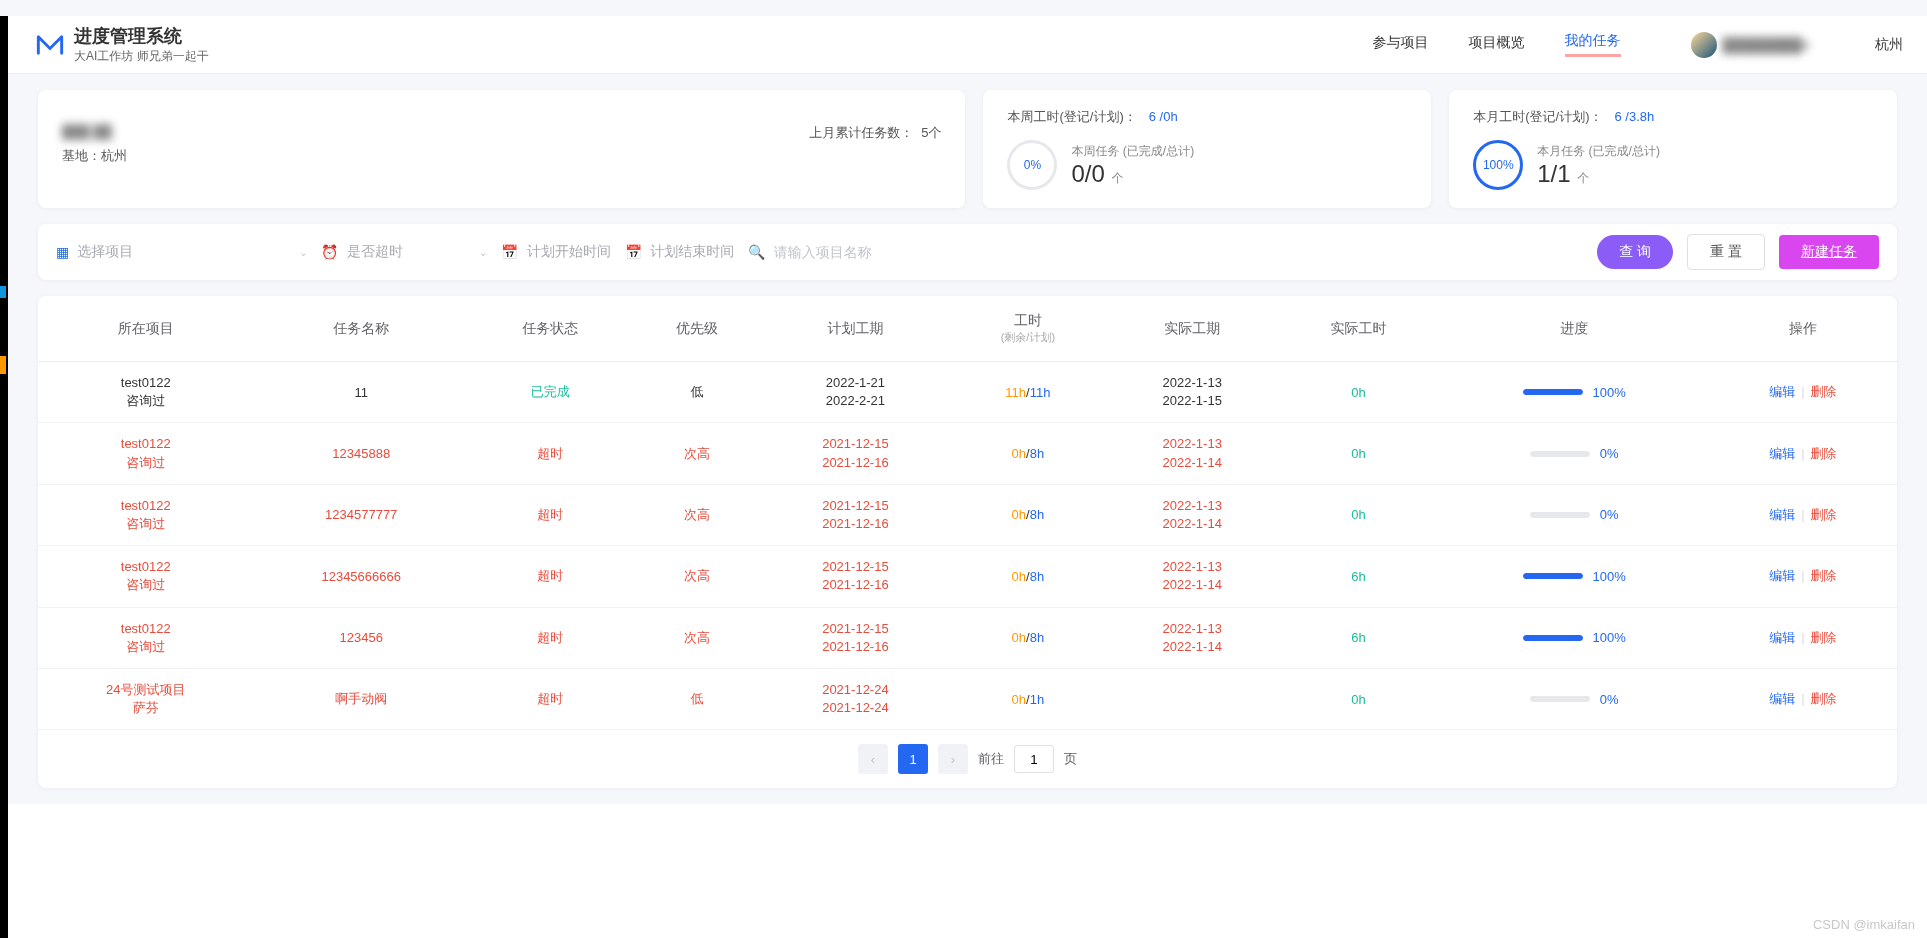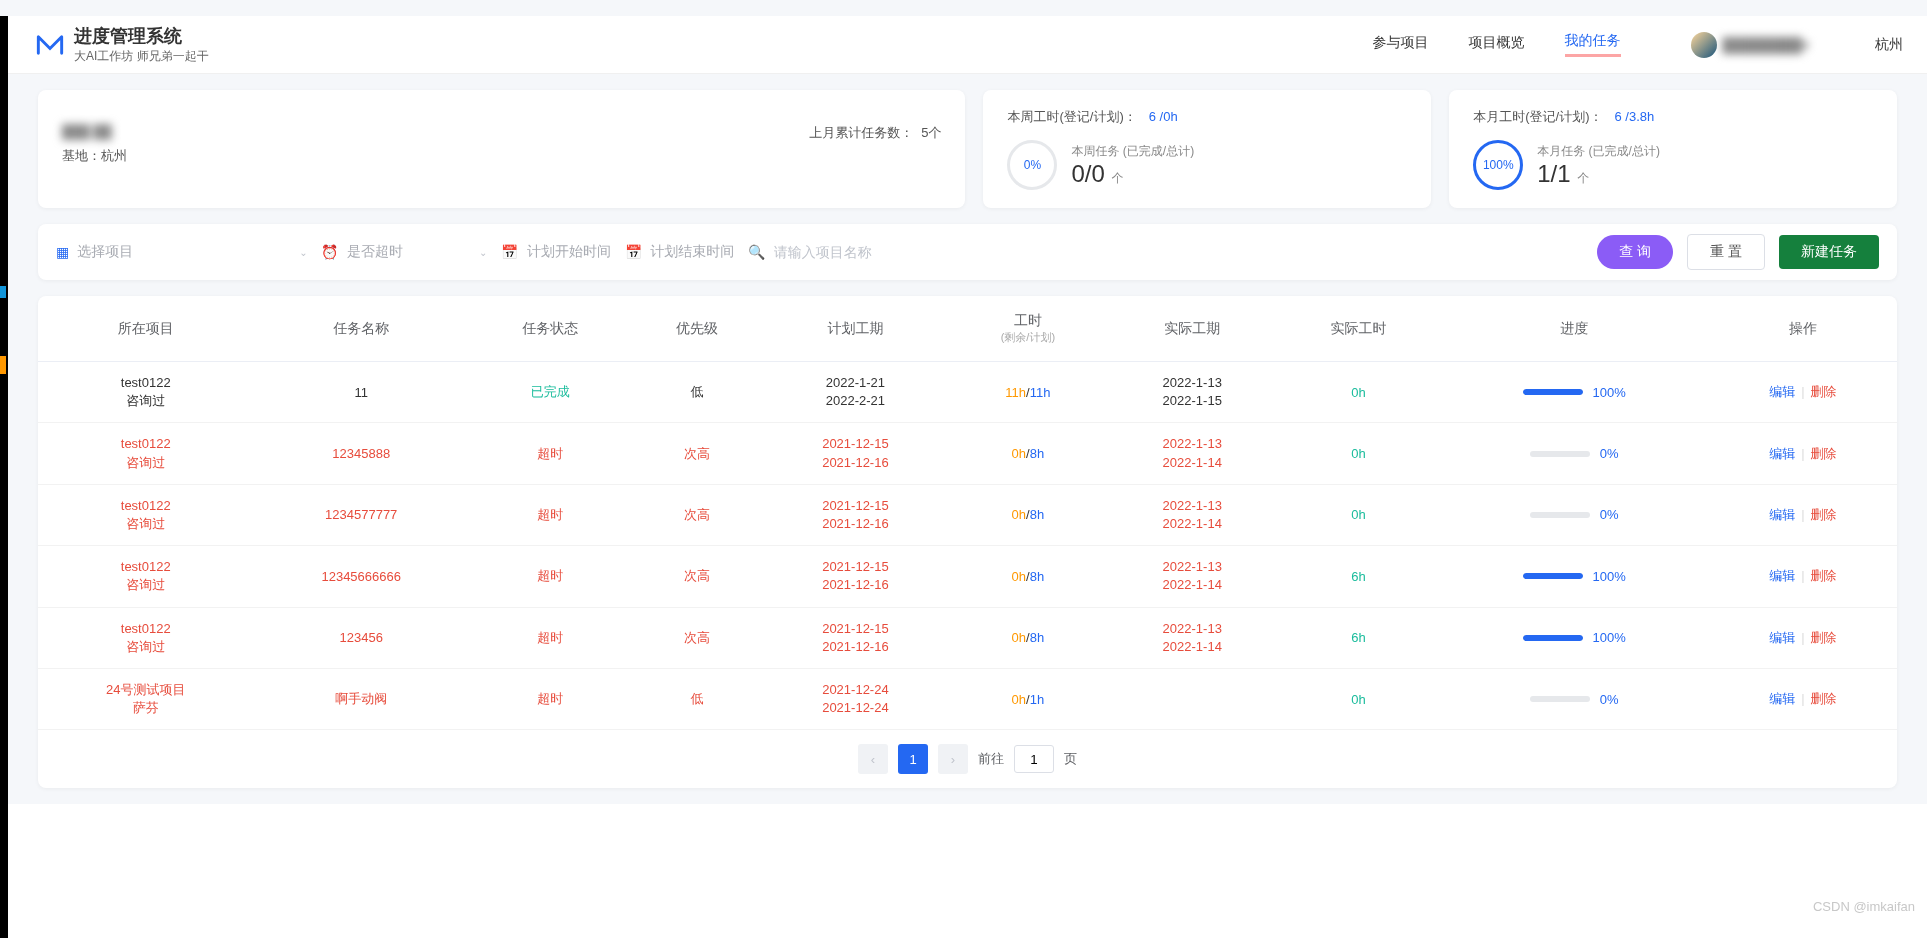--- a/index.html
+++ b/index.html
@@ -41,42 +41,42 @@
 .stat-big { font-size: 24px; color: #333; }
 .stat-big .sub { font-size: 12px; color: #888; }
 .toolbar { display: flex; gap: 14px; align-items: center; background: #fff; border-radius: 8px; padding: 10px 18px; margin-bottom: 16px; box-shadow: 0 1px 4px rgba(0,0,0,0.05); }
 .tb-item { display: flex; align-items: center; gap: 8px; color: #a8abb2; cursor: pointer; }
 .tb-item .icon { color: #2468f2; }
 .tb-item.alarm .icon { color: #ff9800; }
 .spacer { flex: 1; }
 .btn { padding: 8px 22px; border-radius: 4px; border: none; cursor: pointer; font-size: 14px; }
 .btn-primary { background: #8b5cf6; color: #fff; border-radius: 17px; }
 .btn-default { background: #fff; border: 1px solid #dcdfe6; color: #555; }
-.btn-success { background: #15803d; color: #fff; }
+.btn-success { background: #d946ef; color: #fff; text-decoration: underline; }
 .table-wrap { background: #fff; border-radius: 8px; box-shadow: 0 1px 4px rgba(0,0,0,0.05); padding: 0 0 14px; }
 table { width: 100%; border-collapse: collapse; }
 th { font-weight: 500; color: #606266; padding: 16px 8px; border-bottom: 1px solid #ebeef5; text-align: center; font-size: 14px; }
 th .sub { display: block; font-size: 11px; color: #aaa; }
 td { padding: 12px 8px; border-bottom: 1px solid #f2f2f2; text-align: center; font-size: 13px; vertical-align: middle; }
 .two-line { line-height: 1.4; }
 .red { color: #e74c3c; }
 .green { color: #1abc9c; }
 .orange { color: #ff9800; }
 .blue { color: #2468f2; }
 .prog-wrap { display: flex; align-items: center; gap: 10px; justify-content: center; }
 .prog-bar { width: 60px; height: 6px; border-radius: 3px; background: #e6e8eb; overflow: hidden; }
 .prog-fill { height: 100%; background: #2468f2; border-radius: 3px; }
 .ops a { color: #2468f2; cursor: pointer; }
 .ops a.del { color: #e74c3c; }
 .ops .sep { color: #ddd; margin: 0 6px; }
 .pager { display: flex; justify-content: center; align-items: center; gap: 10px; margin-top: 14px; font-size: 13px; color: #606266; }
 .pg-btn { width: 30px; height: 30px; display: flex; align-items: center; justify-content: center; border-radius: 3px; background: #f0f2f5; color: #c0c4cc; cursor: pointer; }
 .pg-btn.active { background: #2468f2; color: #fff; }
 .pg-input { width: 40px; height: 28px; border: 1px solid #dcdfe6; border-radius: 3px; text-align: center; }
-.watermark { position: fixed; right: 12px; bottom: 24px; font-size: 13px; color: #c8c8c8; }
+.watermark { position: fixed; right: 12px; bottom: 6px; font-size: 13px; color: #c8c8c8; }
 .chev { font-size: 10px; color: #c0c4cc; }
 input[type=text] { border: none; outline: none; font-size: 14px; color: #333; width: 140px; }
 input::placeholder { color: #c0c4cc; }
 </style>
 </head>
 <body>
 
 <div class="page">
   <div class="leftbar">
     <div class="marker" style="top:270px;height:12px;background:#1296db"></div>

